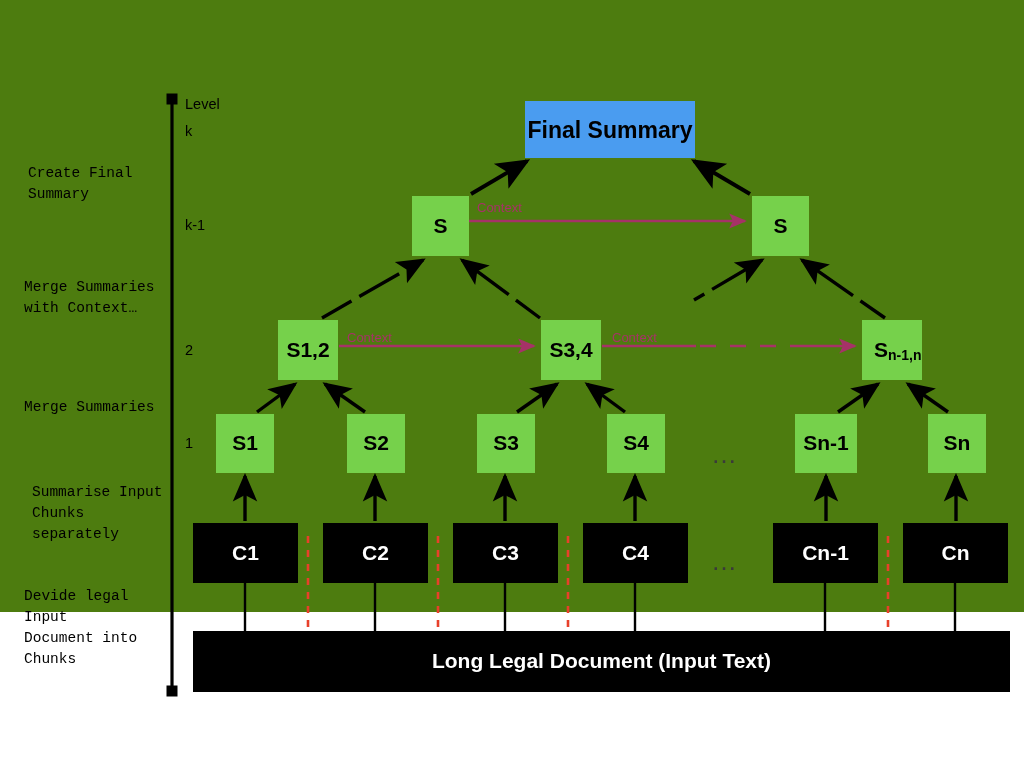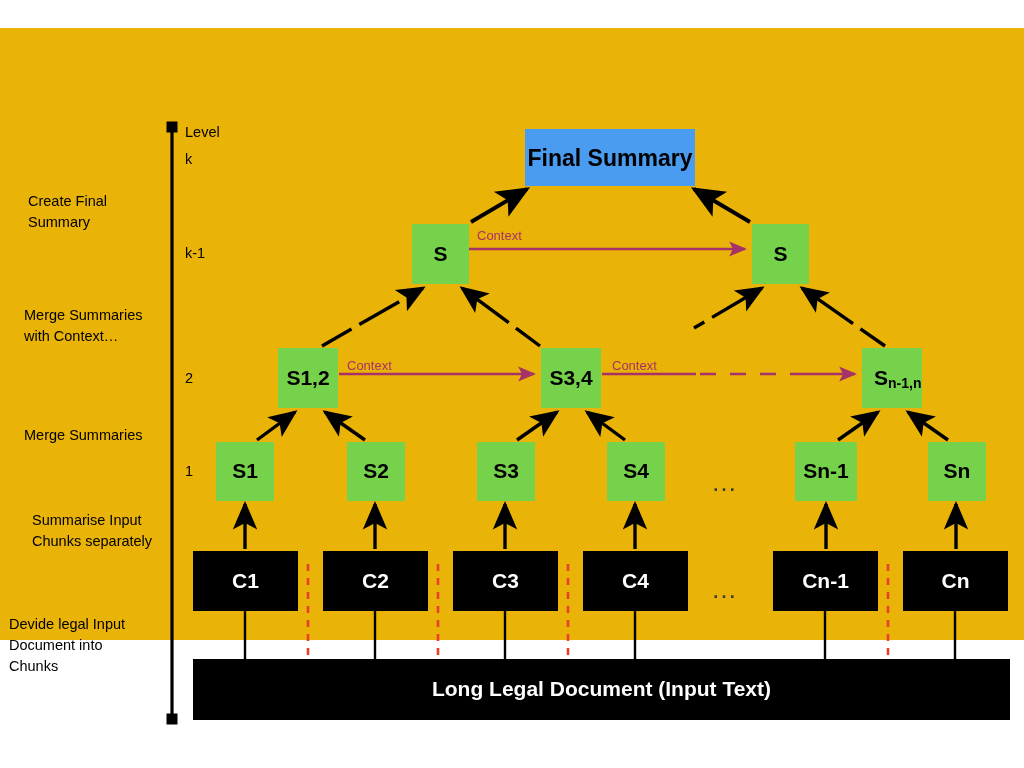--- a/index.html
+++ b/index.html
@@ -10,33 +10,32 @@
   body {
     width: 1024px;
     height: 768px;
     overflow: hidden;
     font-family: "Liberation Sans", sans-serif;
   }
   #stage {
     position: relative;
     width: 1024px;
     height: 612px;
-    background: #eab308;
-    margin-top: 28px;
+    background: #4d7c0f;
   }
   #diagram {
     position: absolute;
     top: 0;
     left: 0;
     width: 1024px;
     height: 768px;
   }
   .stage-label {
     position: absolute;
-    font-family: Liberation Sans, sans-serif;
+    font-family: Liberation Mono, monospace;
     font-size: 14.5px;
     line-height: 21px;
     color: #000000;
     white-space: pre-line;
   }
   .axis-label {
     font-family: "Liberation Sans", sans-serif;
     font-size: 14.5px;
     fill: #000000;
   }
@@ -237,17 +236,17 @@
     </g>
   </svg>
 
   <div class="stage-label" style="left:28px; top:163px; width:130px;">Create Final
 Summary</div>
   <div class="stage-label" style="left:24px; top:277px; width:140px;">Merge Summaries
 with Context…</div>
   <div class="stage-label" style="left:24px; top:397px; width:145px;">Merge Summaries</div>
   <div class="stage-label" style="left:32px; top:482px; width:145px;">Summarise Input
 Chunks separately</div>
-  <div class="stage-label" style="left:9px; top:586px; width:145px;">Devide legal Input
+  <div class="stage-label" style="left:24px; top:586px; width:145px;">Devide legal Input
 Document into
 Chunks</div>
 
 </div>
 
 </body></html>

